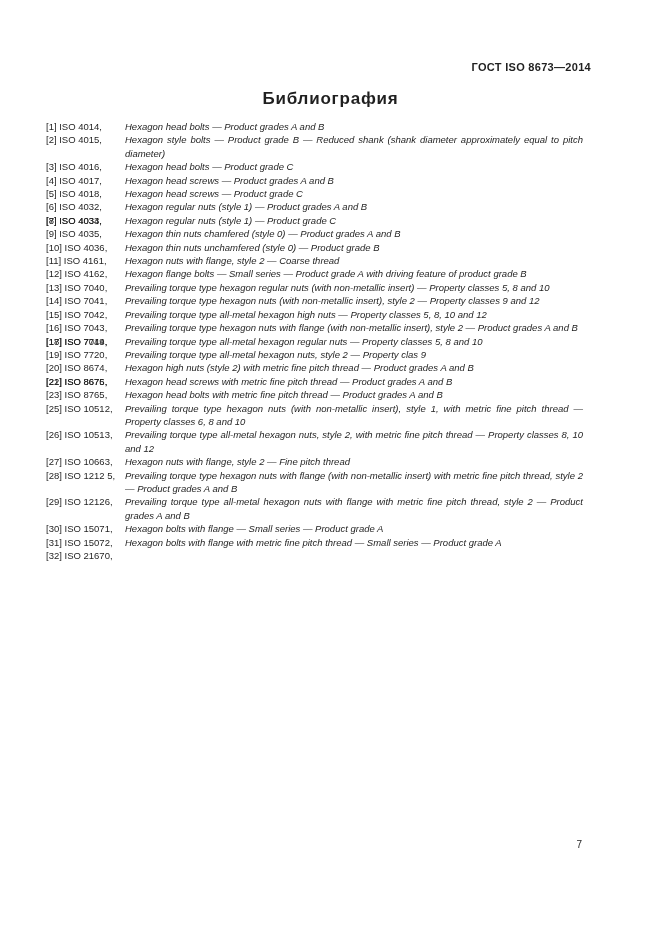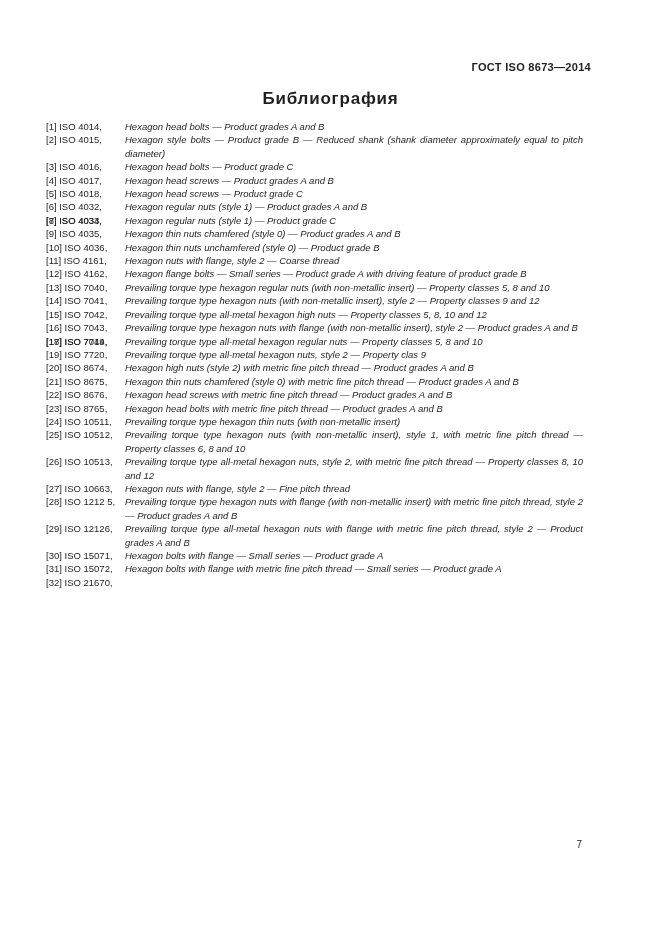--- a/index.html
+++ b/index.html
@@ -150,35 +150,30 @@
       <div class="entry">
     <span class="refcode"><span>[19]</span> <span>ISO 7720,</span></span>
     <div class="entry-text">Prevailing torque type all-metal hexagon nuts, style 2 — Property clas 9</div>
   </div>
       <div class="entry">
     <span class="refcode"><span>[20]</span> <span>ISO 8674,</span></span>
     <div class="entry-text">Hexagon high nuts (style 2) with metric fine pitch thread — Product grades A and B</div>
   </div>
       <div class="entry">
     <span class="refcode"><span>[21]</span> <span>ISO 8675,</span></span>
-    <div class="entry-text">Hexagon thin nuts chamfered (style 0) with metric fine pitch thread — Product grades A and B</div>
   </div>
       <div class="entry">
     <span class="refcode"><span>[22]</span> <span>ISO 8676,</span></span>
     <div class="entry-text">Hexagon head screws with metric fine pitch thread — Product grades A and B</div>
   </div>
       <div class="entry">
     <span class="refcode"><span>[23]</span> <span>ISO 8765,</span></span>
     <div class="entry-text">Hexagon head bolts with metric fine pitch thread — Product grades A and B</div>
   </div>
       <div class="entry">
-    <span class="refcode"><span>[24]</span> <span>ISO 10511,</span></span>
-    <div class="entry-text">Prevailing torque type hexagon thin nuts (with non-metallic insert)</div>
-  </div>
-      <div class="entry">
     <span class="refcode"><span>[25]</span> <span>ISO 10512,</span></span>
     <div class="entry-text">Prevailing torque type hexagon nuts (with non-metallic insert), style 1, with metric fine pitch thread — Property classes 6, 8 and 10</div>
   </div>
       <div class="entry">
     <span class="refcode"><span>[26]</span> <span>ISO 10513,</span></span>
     <div class="entry-text">Prevailing torque type all-metal hexagon nuts, style 2, with metric fine pitch thread — Property classes 8, 10 and 12</div>
   </div>
       <div class="entry">
     <span class="refcode"><span>[27]</span> <span>ISO 10663,</span></span>
     <div class="entry-text">Hexagon nuts with flange, style 2 — Fine pitch thread</div>

